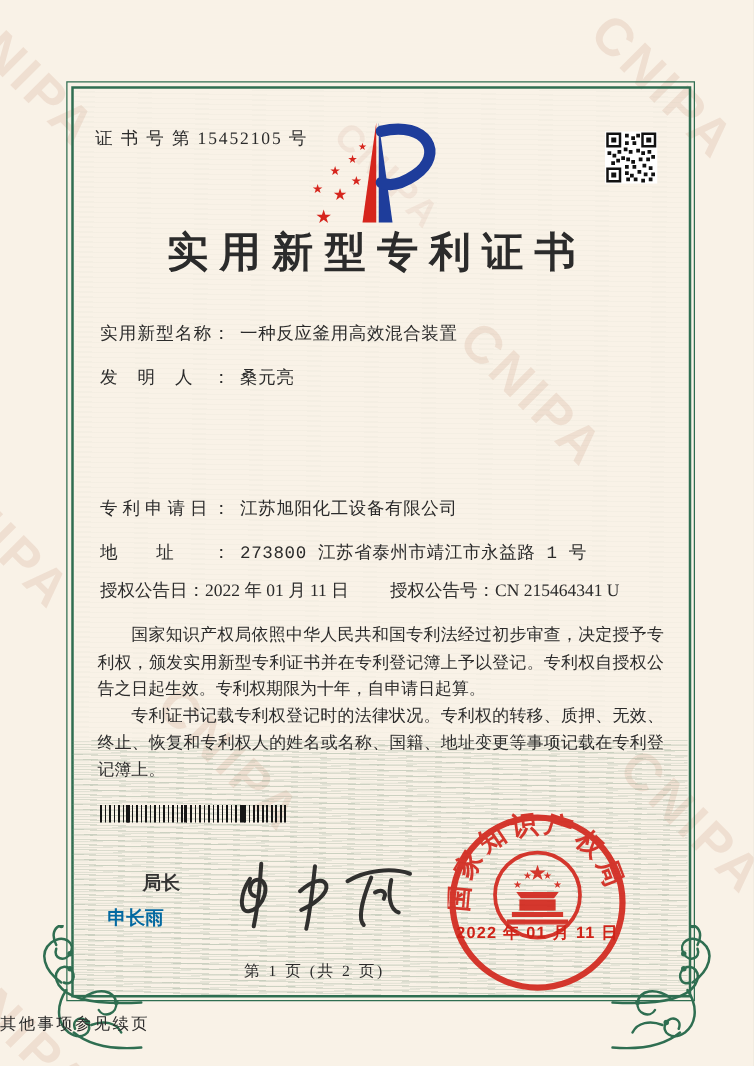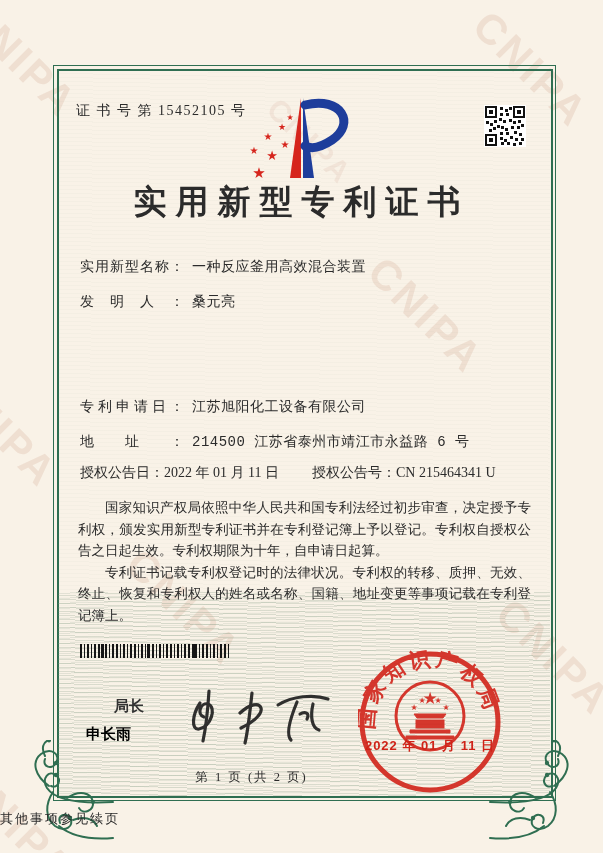--- a/index.html
+++ b/index.html
@@ -36,21 +36,21 @@
   .body-text{position:absolute;left:78px;top:497px;width:453px;font-size:13.5px;
              line-height:21.5px;text-align:justify;}
   .body-text p{margin:0;text-indent:2em;}
   .barcode{position:absolute;left:80px;top:644px;width:150px;height:14px;
       background:
         repeating-linear-gradient(90deg,#161616 0 1.5px,rgba(0,0,0,0) 1.5px 3.6px),
         repeating-linear-gradient(90deg,rgba(0,0,0,0) 0 21px,#161616 21px 24px,rgba(0,0,0,0) 24px 46px);}
   .sig-title{position:absolute;left:86px;top:697px;font-family:"Liberation Sans",sans-serif;
              font-weight:bold;font-size:15px;color:#333;margin-left:28px;}
   .sig-name{position:absolute;left:86px;top:725px;font-family:Liberation Mono, monospace;
-            font-weight:bold;font-size:15px;color:#000000;}
+            font-weight:bold;font-size:15px;color:#0369a1;}
   .sig-hand{position:absolute;left:178px;top:683px;width:170px;height:68px;}
   .seal{position:absolute;left:358px;top:650px;width:144px;height:144px;opacity:.92;}
   .seal-date{position:absolute;left:352px;top:737px;width:156px;text-align:center;
              font-family:"Liberation Sans",sans-serif;font-weight:bold;font-size:13px;
              color:#cf2318;letter-spacing:1px;}
   .page-num{position:absolute;left:0;top:769px;width:503px;text-align:center;
             font-size:12.5px;letter-spacing:2px;}
   .footer-note{position:absolute;left:0;top:810px;width:603px;text-align:left;
                font-size:13px;letter-spacing:2px;}
   .flourish{position:absolute;width:102px;height:106px;}
@@ -148,21 +148,21 @@
   <div class="field-row" style="top:258px">
     <span class="f-label">实用新型名称：</span><span class="f-value">一种反应釜用高效混合装置</span>
   </div>
   <div class="field-row" style="top:293px">
     <span class="f-label">发明人：</span><span class="f-value">桑元亮</span>
   </div>
   <div class="field-row" style="top:398px">
     <span class="f-label">专利申请日：</span><span class="f-value">江苏旭阳化工设备有限公司</span>
   </div>
   <div class="field-row" style="top:433px">
-    <span class="f-label">地址：</span><span class="f-value">214500 江苏省泰州市靖江市永益路 6 号</span>
+    <span class="f-label">地址：</span><span class="f-value">273800 江苏省泰州市靖江市永益路 1 号</span>
   </div>
 
   <div class="grant-row">
     <span>授权公告日：</span><span>2022 年 01 月 11 日</span>
     <span class="grant-col2">
       <span>授权公告号：</span><span>CN 215464341 U</span>
     </span>
   </div>
 
   <div class="body-text">

